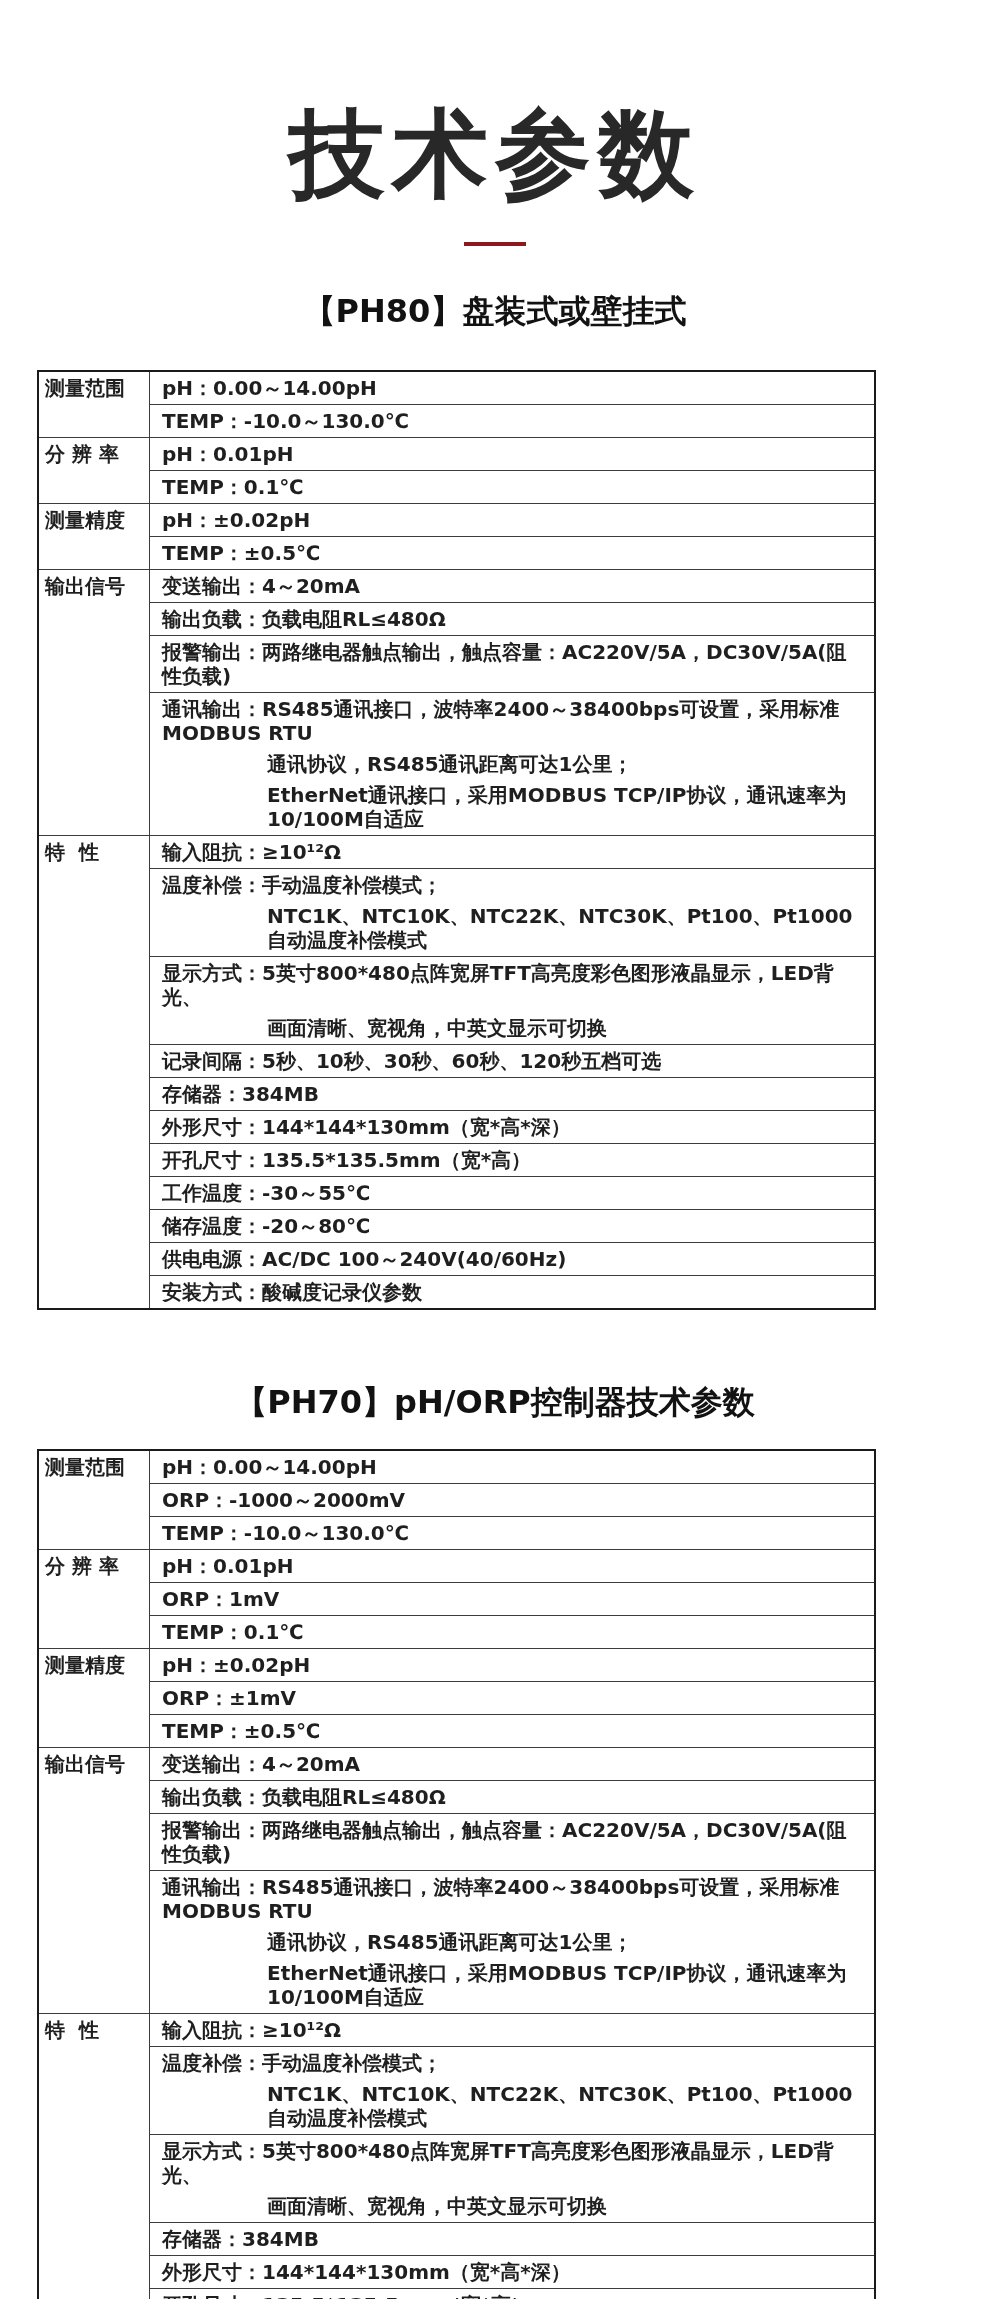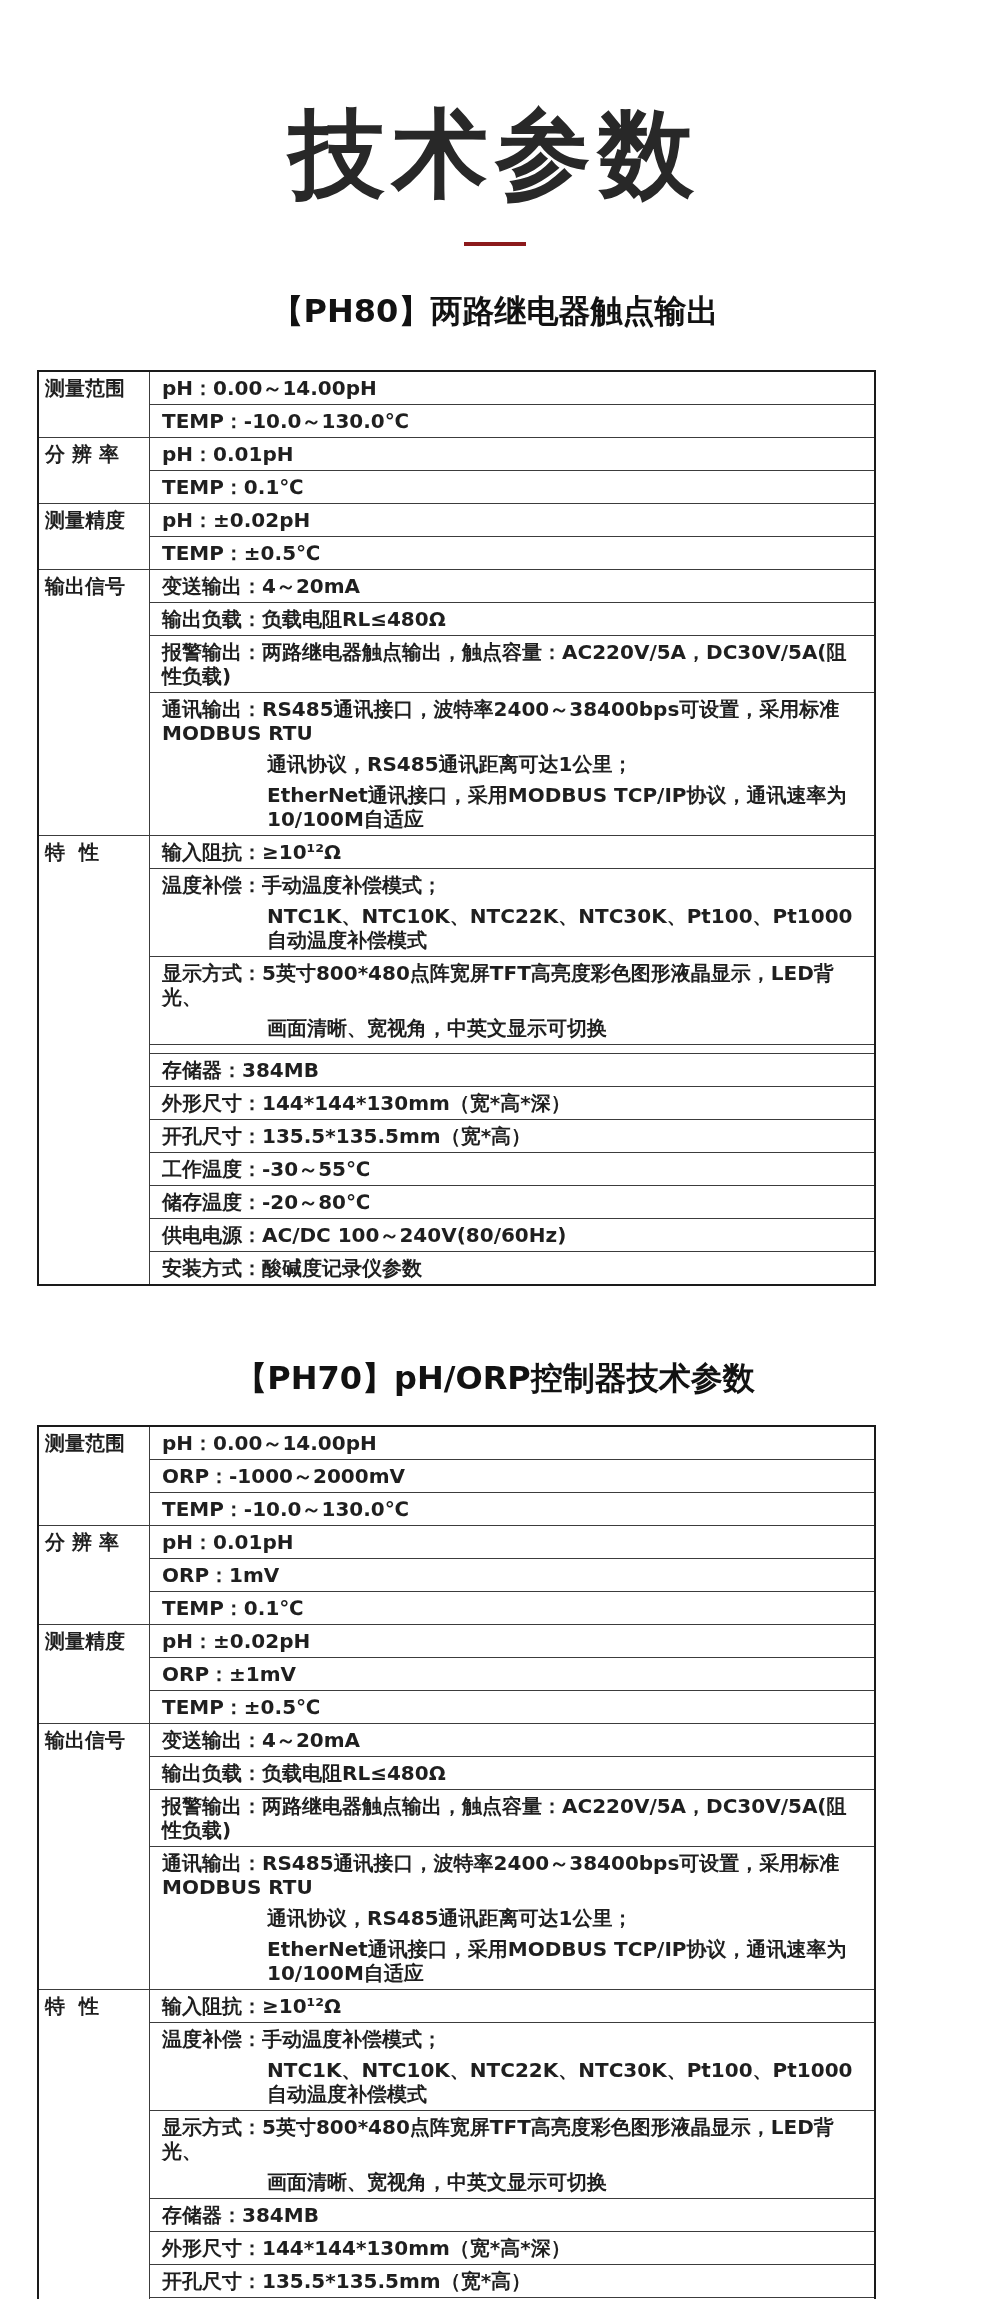--- a/index.html
+++ b/index.html
@@ -84,21 +84,21 @@
 </head>
 <body>
 
 <div class="page">
 
   <h1 class="main-title">技术参数</h1>
 
   <div class="accent-dash" style="background: rgb(140, 26, 28);"></div>
 
   <div class="section section-ph80">
-    <h2 class="section-heading">【PH80】两路继电器触点输出</h2>
+    <h2 class="section-heading">【PH80】盘装式或壁挂式</h2>
     <table class="spec-table">
       <tbody>
           <tr>
             <td class="label-cell" rowspan="2">测量范围</td>
             <td class="value-cell">
               <div class="line">pH：0.00～14.00pH</div>
             </td>
           </tr>
           <tr>
             <td class="value-cell">
@@ -163,20 +163,21 @@
             </td>
           </tr>
           <tr>
             <td class="value-cell">
               <div class="line">显示方式：5英寸800*480点阵宽屏TFT高亮度彩色图形液晶显示，LED背光、</div>
               <div class="line cont">画面清晰、宽视角，中英文显示可切换</div>
             </td>
           </tr>
           <tr>
             <td class="value-cell">
+              <div class="line">记录间隔：5秒、10秒、30秒、60秒、120秒五档可选</div>
             </td>
           </tr>
           <tr>
             <td class="value-cell">
               <div class="line">存储器：384MB</div>
             </td>
           </tr>
           <tr>
             <td class="value-cell">
               <div class="line">外形尺寸：144*144*130mm（宽*高*深）</div>
@@ -192,21 +193,21 @@
               <div class="line">工作温度：-30～55℃</div>
             </td>
           </tr>
           <tr>
             <td class="value-cell">
               <div class="line">储存温度：-20～80℃</div>
             </td>
           </tr>
           <tr>
             <td class="value-cell">
-              <div class="line">供电电源：AC/DC 100～240V(80/60Hz)</div>
+              <div class="line">供电电源：AC/DC 100～240V(40/60Hz)</div>
             </td>
           </tr>
           <tr>
             <td class="value-cell">
               <div class="line">安装方式：酸碱度记录仪参数</div>
             </td>
           </tr>
         </tbody>
     </table>
   </div>

